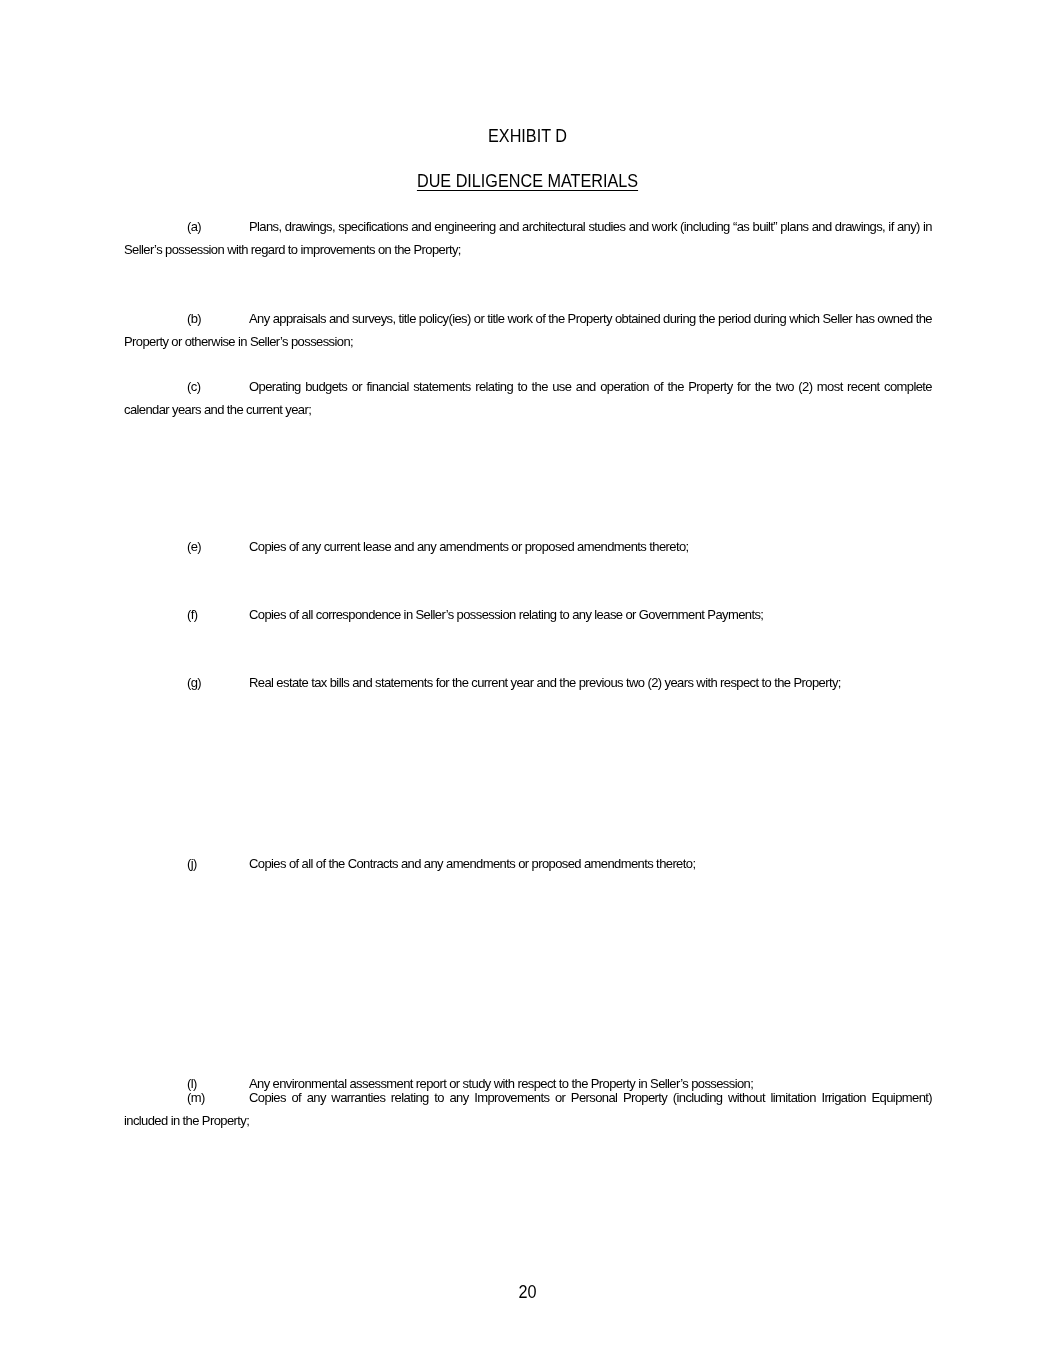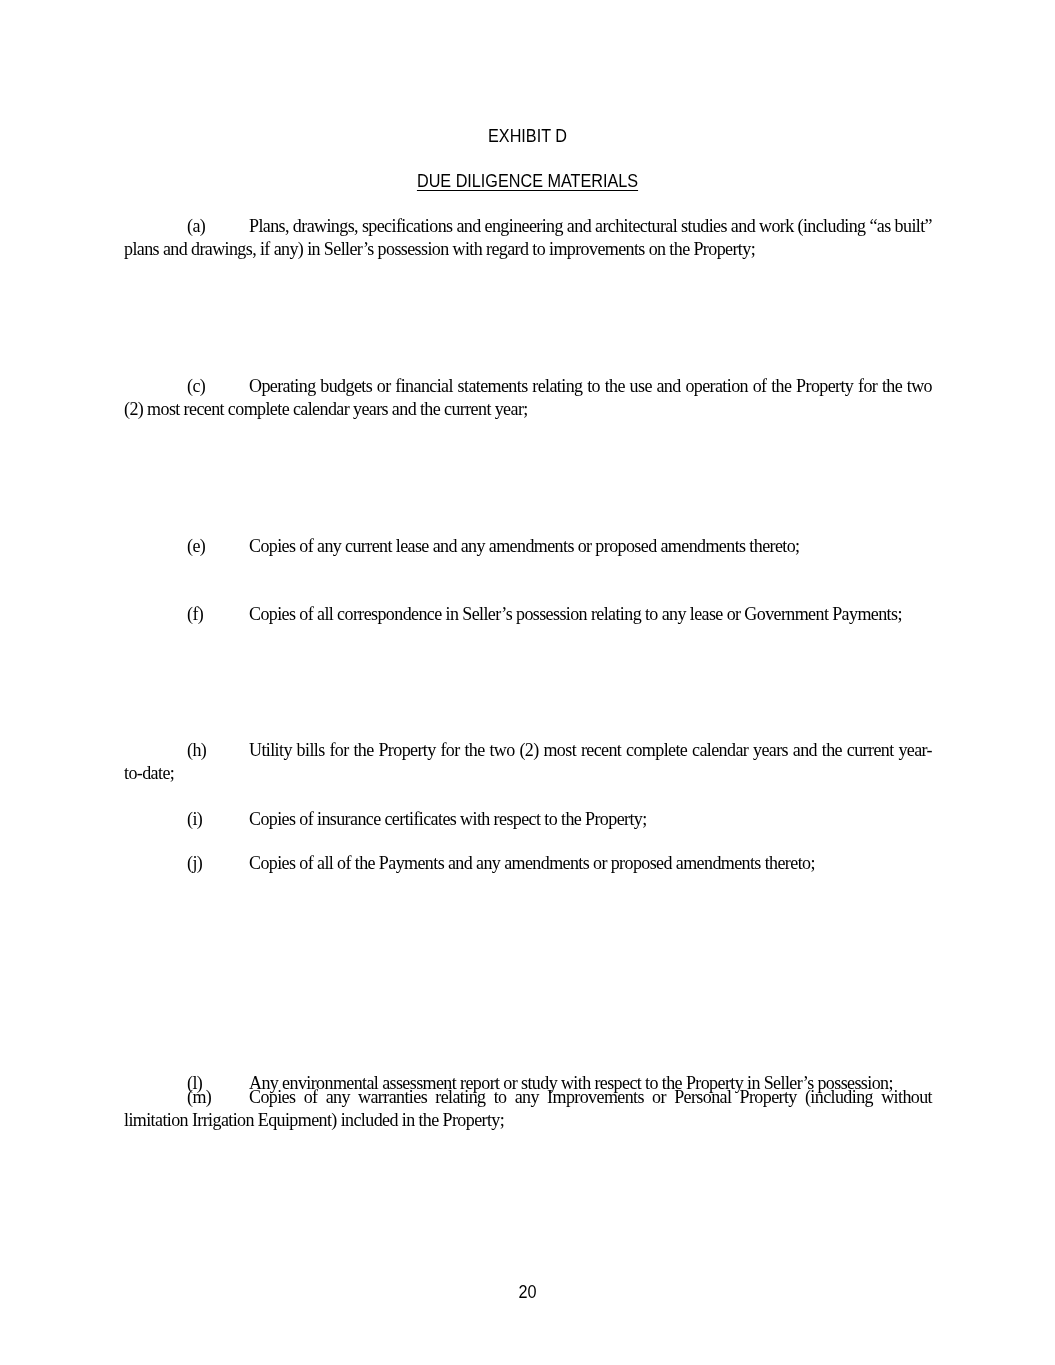--- a/index.html
+++ b/index.html
@@ -8,37 +8,37 @@
   .title, .subtitle, .pagenum {
     position: absolute; left: 0; width: 1055px; text-align: center;
     font-family: "Liberation Sans", sans-serif; font-size: 18px; line-height: 22px;
     transform: scaleX(0.9); transform-origin: center;
   }
   .title { top: 125px; }
   .subtitle { top: 170px; text-decoration: underline; text-underline-offset: 3px; }
   .pagenum { top: 1281px; }
   .para {
     position: absolute; left: 124px; width: 808px;
-    font-family: Liberation Serif, serif; font-size: 18px; line-height: 23px;
+    font-family: Liberation Sans, sans-serif; font-size: 13px; line-height: 23px;
     text-align: justify; letter-spacing: -0.6px; word-spacing: 0px;
     text-indent: 63px;
   }
   .para .label { display: inline-block; width: 62px; text-indent: 0; }
 </style>
 </head>
 <body>
 
 <div class="page">
   <div class="title">EXHIBIT D</div>
   <div class="subtitle">DUE DILIGENCE MATERIALS</div>
 
   <div class="para" style="top:215px"><span class="label">(a)</span><span>Plans, drawings, specifications and engineering and architectural studies and work (including “as built” plans and drawings, if any) in Seller’s possession with regard to improvements on the Property;</span></div>
+  <div class="para" style="top:307px"><span class="label">(b)</span><span>Any appraisals and surveys, title policy(ies) or title work of the Property obtained during the period during which Seller has owned the Property or otherwise in Seller’s possession;</span></div>
   <div class="para" style="top:375px"><span class="label">(c)</span><span>Operating budgets or financial statements relating to the use and operation of the Property for the two (2) most recent complete calendar years and the current year;</span></div>
   <div class="para" style="top:535px"><span class="label">(e)</span><span>Copies of any current lease and any amendments or proposed amendments thereto;</span></div>
   <div class="para" style="top:603px"><span class="label">(f)</span><span>Copies of all correspondence in Seller’s possession relating to any lease or Government Payments;</span></div>
-  <div class="para" style="top:739px"><span class="label">(h)</span><span>Utility bills for the Property for the two (2) most recent complete calendar years and the current year-to-date;</span></div>
-  <div class="para" style="top:808px"><span class="label">(i)</span><span>Copies of insurance certificates with respect to the Property;</span></div>
-  <div class="para" style="top:852px"><span class="label">(j)</span><span>Copies of all of the Payments and any amendments or proposed amendments thereto;</span></div>
+  <div class="para" style="top:671px"><span class="label">(g)</span><span>Real estate tax bills and statements for the current year and the previous two (2) years with respect to the Property;</span></div>
+  <div class="para" style="top:852px"><span class="label">(j)</span><span>Copies of all of the Contracts and any amendments or proposed amendments thereto;</span></div>
   <div class="para" style="top:1072px"><span class="label">(l)</span><span>Any environmental assessment report or study with respect to the Property in Seller’s possession;</span></div>
   <div class="para" style="top:1086px"><span class="label">(m)</span><span>Copies of any warranties relating to any Improvements or Personal Property (including without limitation Irrigation Equipment) included in the Property;</span></div>
 
   <div class="pagenum">20</div>
 </div>
 
 </body></html>

